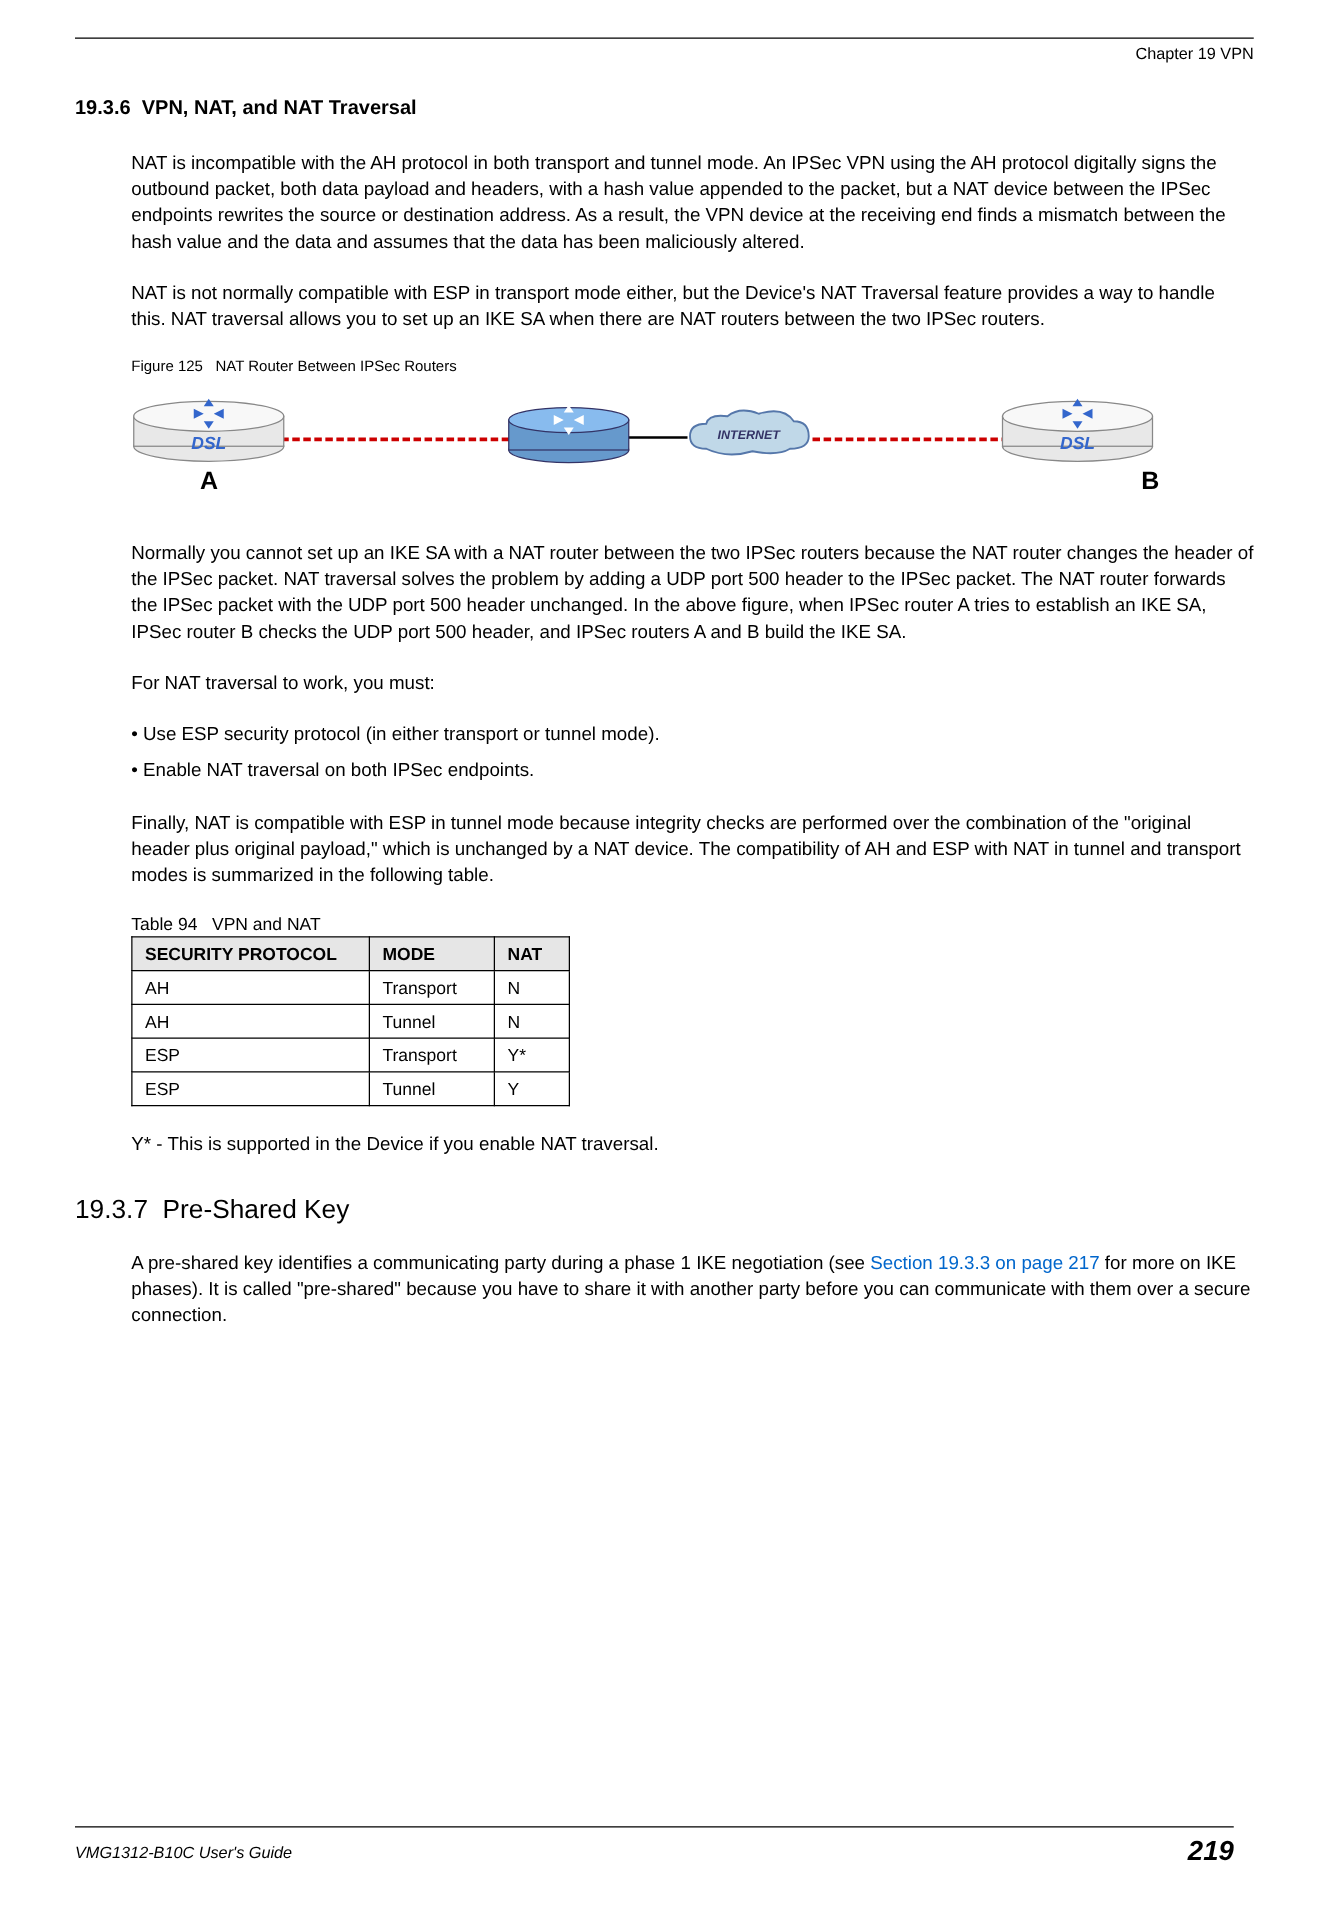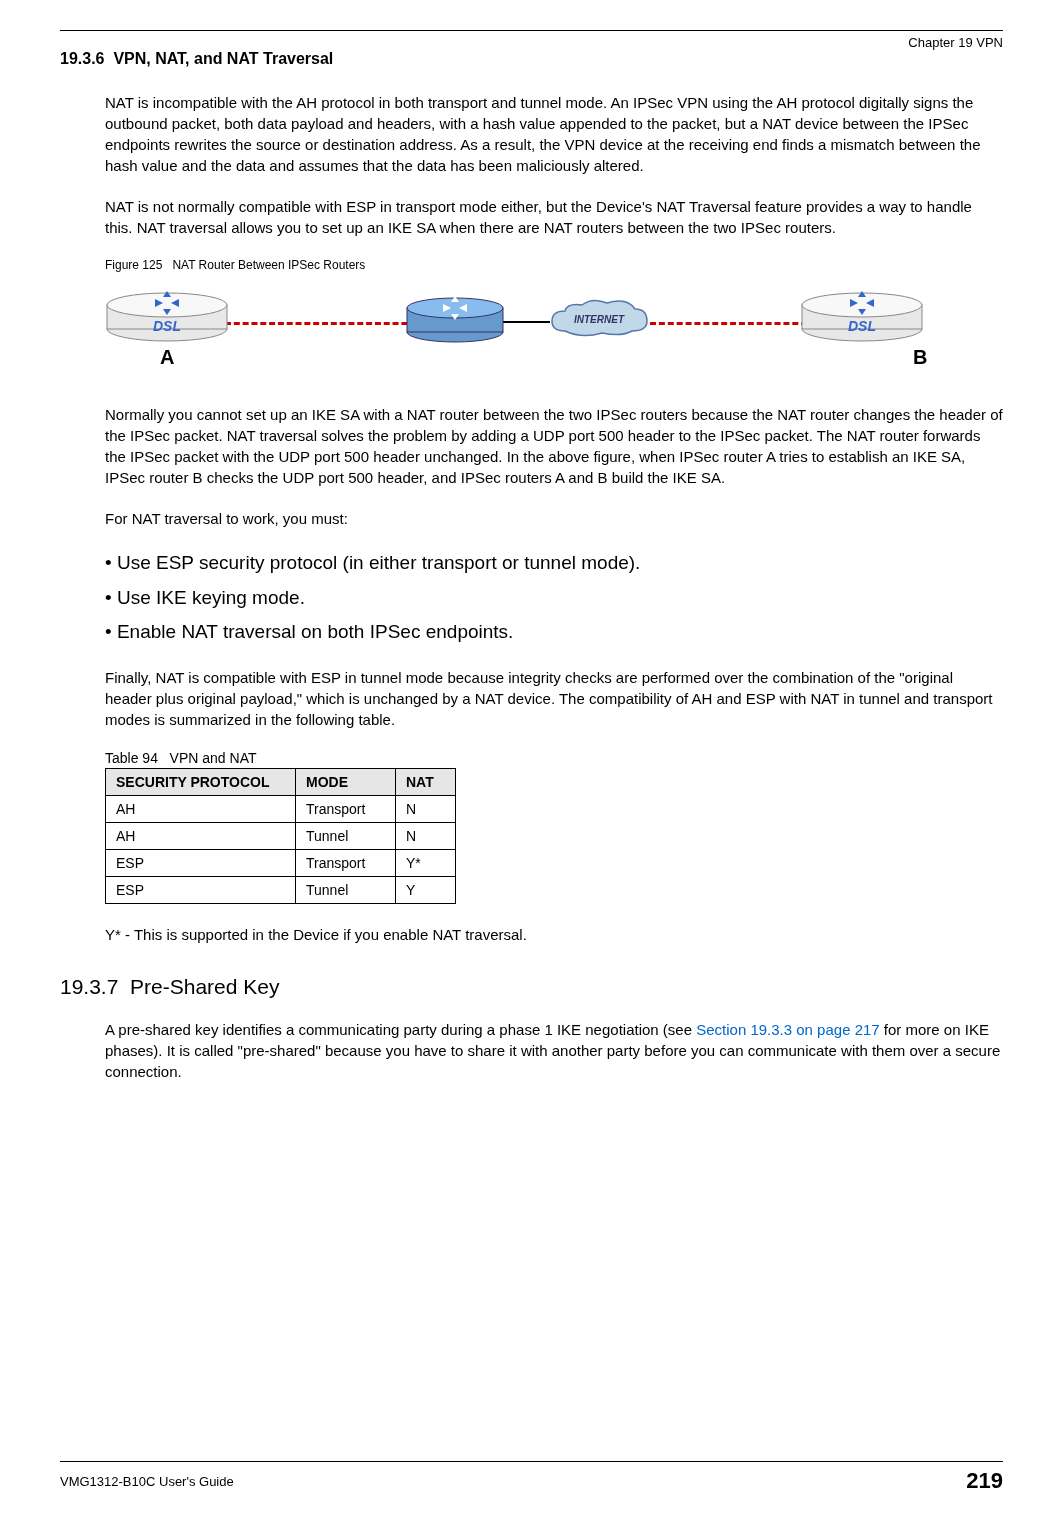--- a/index.html
+++ b/index.html
@@ -16,20 +16,21 @@
       position: relative;
       color: #000;
     }
     .header-line {
       border-top: 1.5px solid #000;
       margin-bottom: 4px;
     }
     .header-chapter {
       text-align: right;
       font-size: 13px;
+      margin-bottom: 28px;
     }
     .section-heading {
       font-size: 16px;
       font-weight: bold;
       margin-bottom: 24px;
     }
     .section-heading-sub {
       font-size: 21px;
       font-weight: normal;
       margin-top: 30px;
@@ -85,21 +86,21 @@
       position: absolute;
       font-weight: bold;
       font-size: 20px;
       top: 62px;
     }
     .bullet-list {
       margin-left: 45px;
       margin-bottom: 20px;
     }
     .bullet-item {
-      font-size: 19px;
+      font-size: 15px;
       line-height: 1.5;
       margin-bottom: 6px;
     }
     .bullet-item::before {
       content: "• ";
     }
     .table-caption {
       font-size: 14px;
       margin-left: 45px;
       margin-bottom: 2px;
@@ -116,21 +117,22 @@
       text-align: left;
     }
     table.vpn-table th {
       background: #e6e6e6;
       font-weight: bold;
     }
     .footer {
       position: absolute;
       bottom: 30px;
       left: 60px;
-      right: 60px;
+      right: 76px;
+      font-style: italic;
     }
     .footer-line {
       border-top: 1px solid #000;
       margin-bottom: 6px;
     }
     .footer-row {
       display: flex;
       justify-content: space-between;
       align-items: center;
     }
@@ -226,21 +228,20 @@
 </div>
 
 <p class="body-text">
   <span>Normally you cannot set up an IKE SA with a NAT router between the two IPSec routers because the NAT router changes the header of the IPSec packet. NAT traversal solves the problem by adding a UDP port 500 header to the IPSec packet. The NAT router forwards the IPSec packet with the UDP port 500 header unchanged. In the above figure, when IPSec router </span><span class="bold">A</span><span> tries to establish an IKE SA, IPSec router </span><span class="bold">B</span><span> checks the UDP port 500 header, and IPSec routers </span><span class="bold">A</span><span> and </span><span class="bold">B</span><span> build the IKE SA.</span>
 </p>
 
 <p class="body-text">For NAT traversal to work, you must:</p>
 
 <div class="bullet-list">
   <div class="bullet-item">Use ESP security protocol (in either transport or tunnel mode).</div>
-  <div class="bullet-item">Use IKE keying mode.</div>
   <div class="bullet-item">Enable NAT traversal on both IPSec endpoints.</div>
 </div>
 
 <p class="body-text">Finally, NAT is compatible with ESP in tunnel mode because integrity checks are performed over the combination of the "original header plus original payload," which is unchanged by a NAT device. The compatibility of AH and ESP with NAT in tunnel and transport modes is summarized in the following table.</p>
 
 <p class="table-caption">
   <span class="bold">Table 94</span>&nbsp;&nbsp;&nbsp;<span>VPN and NAT</span>
 </p>
 
 <table class="vpn-table">

